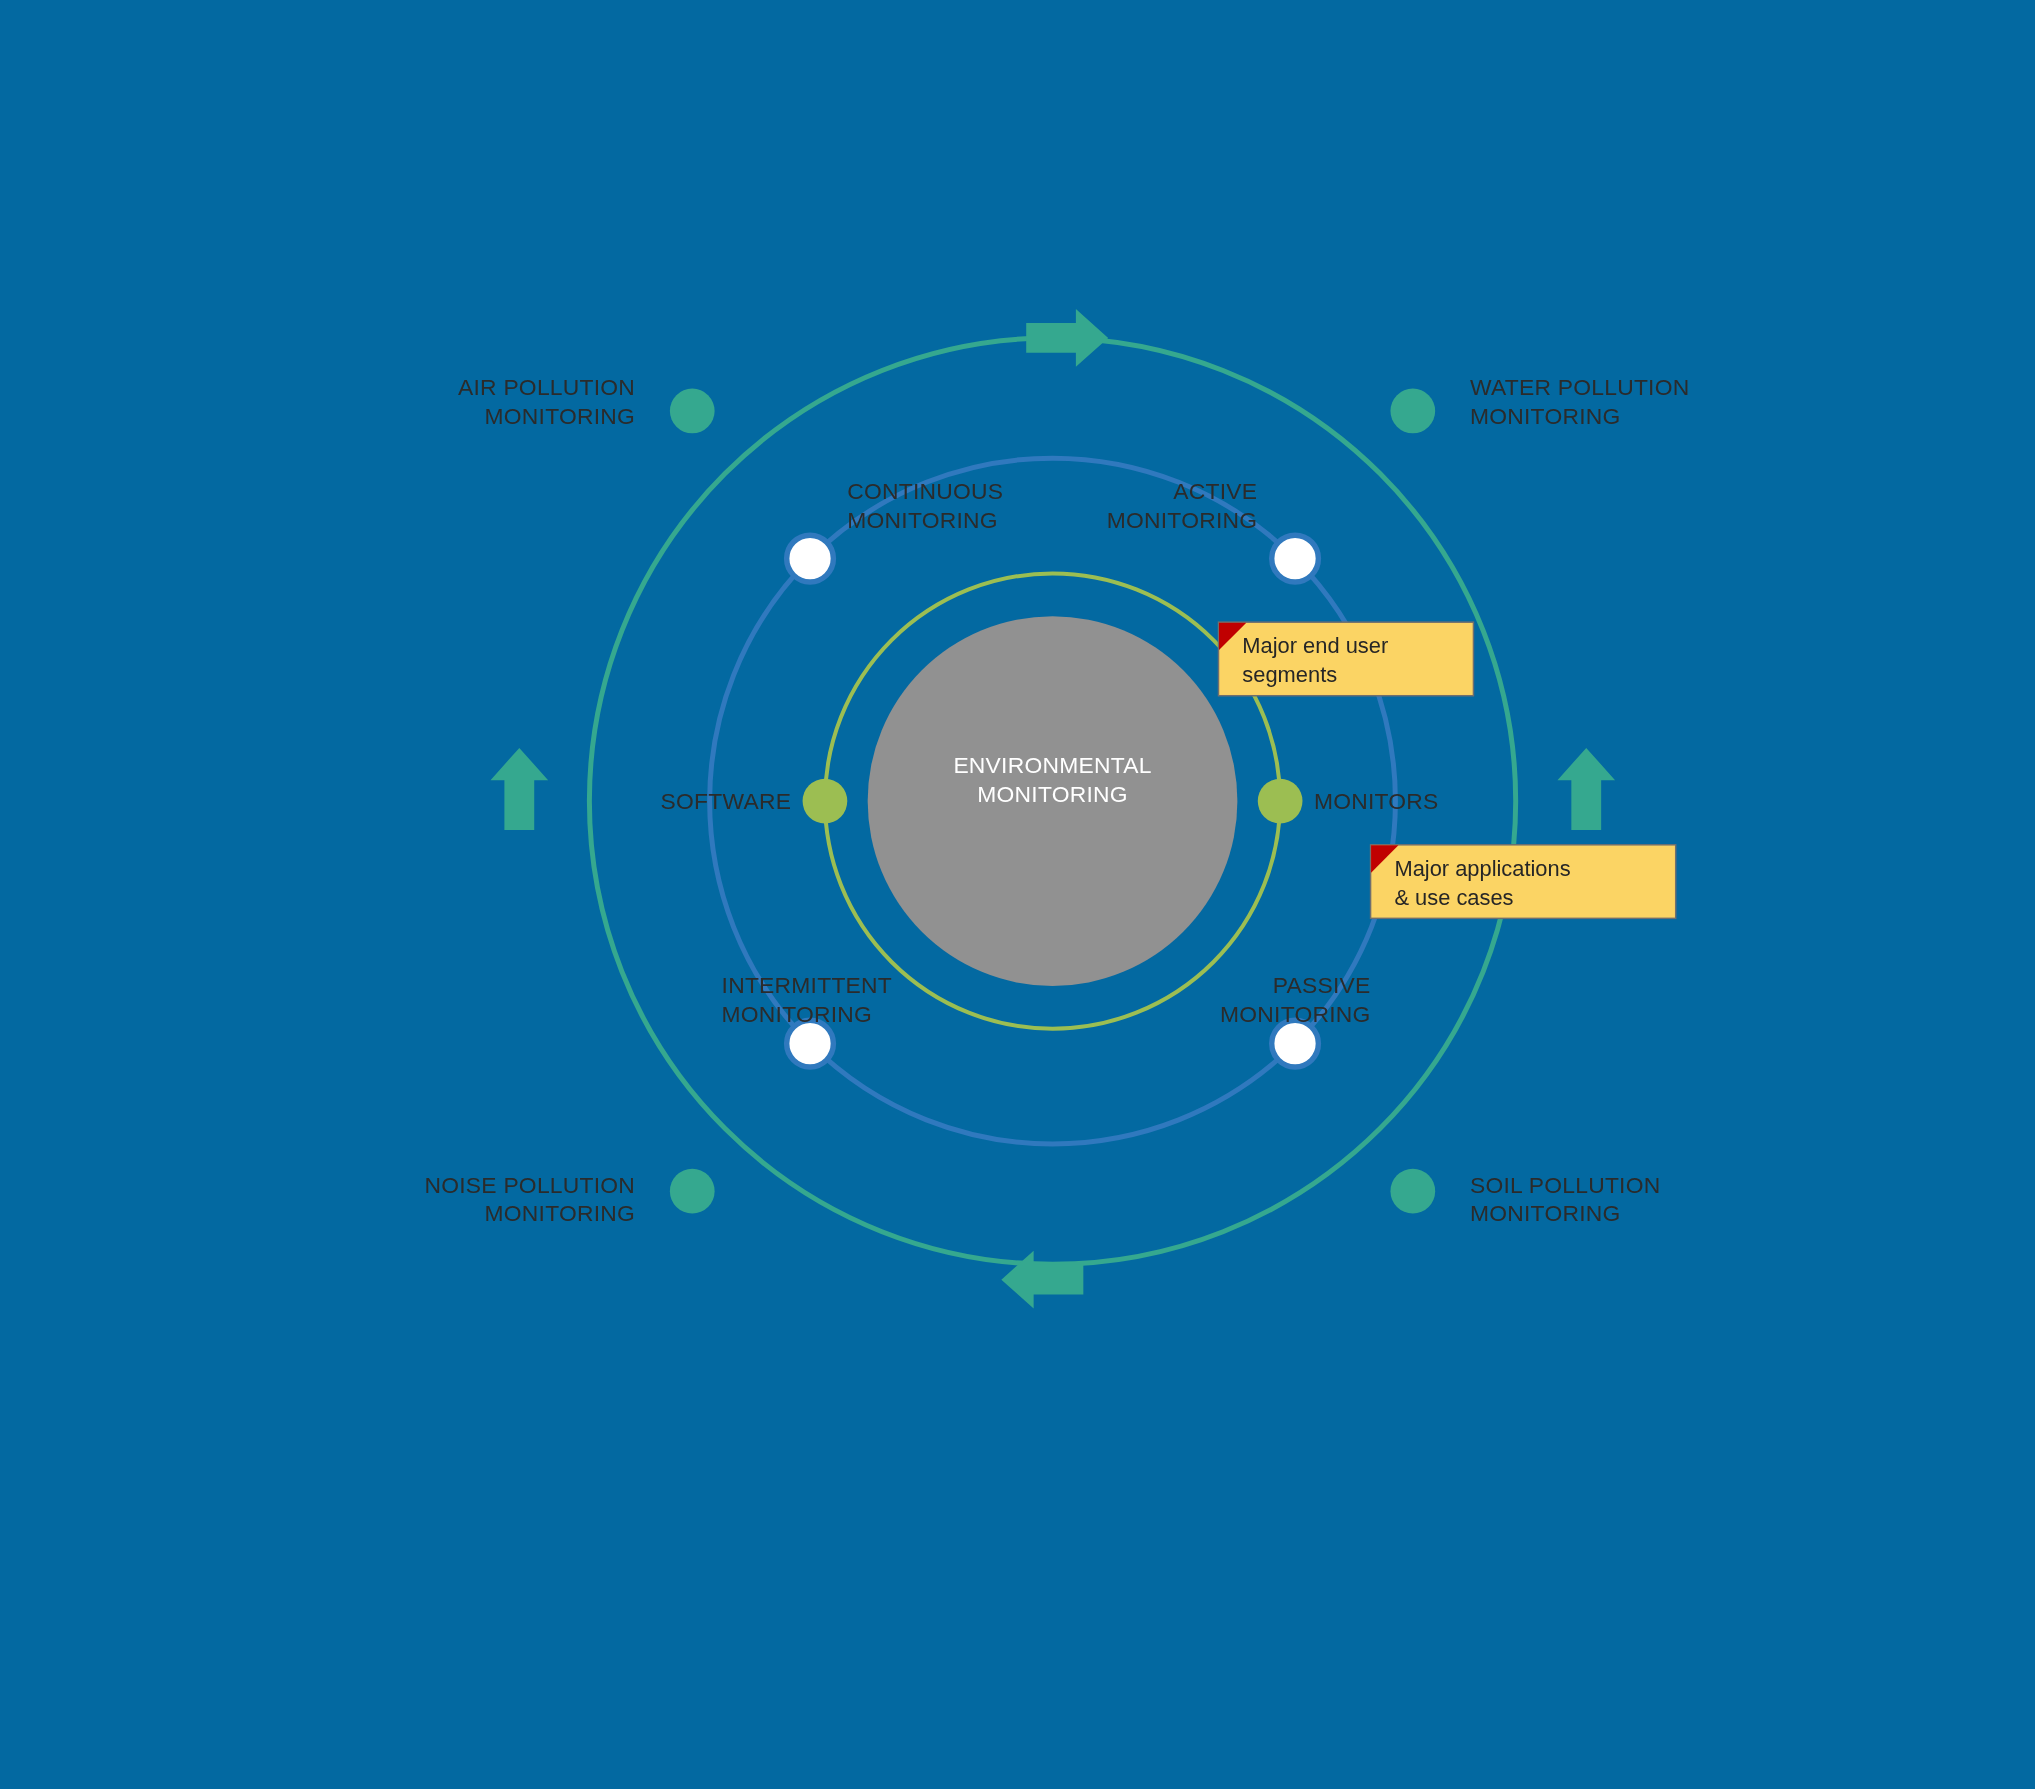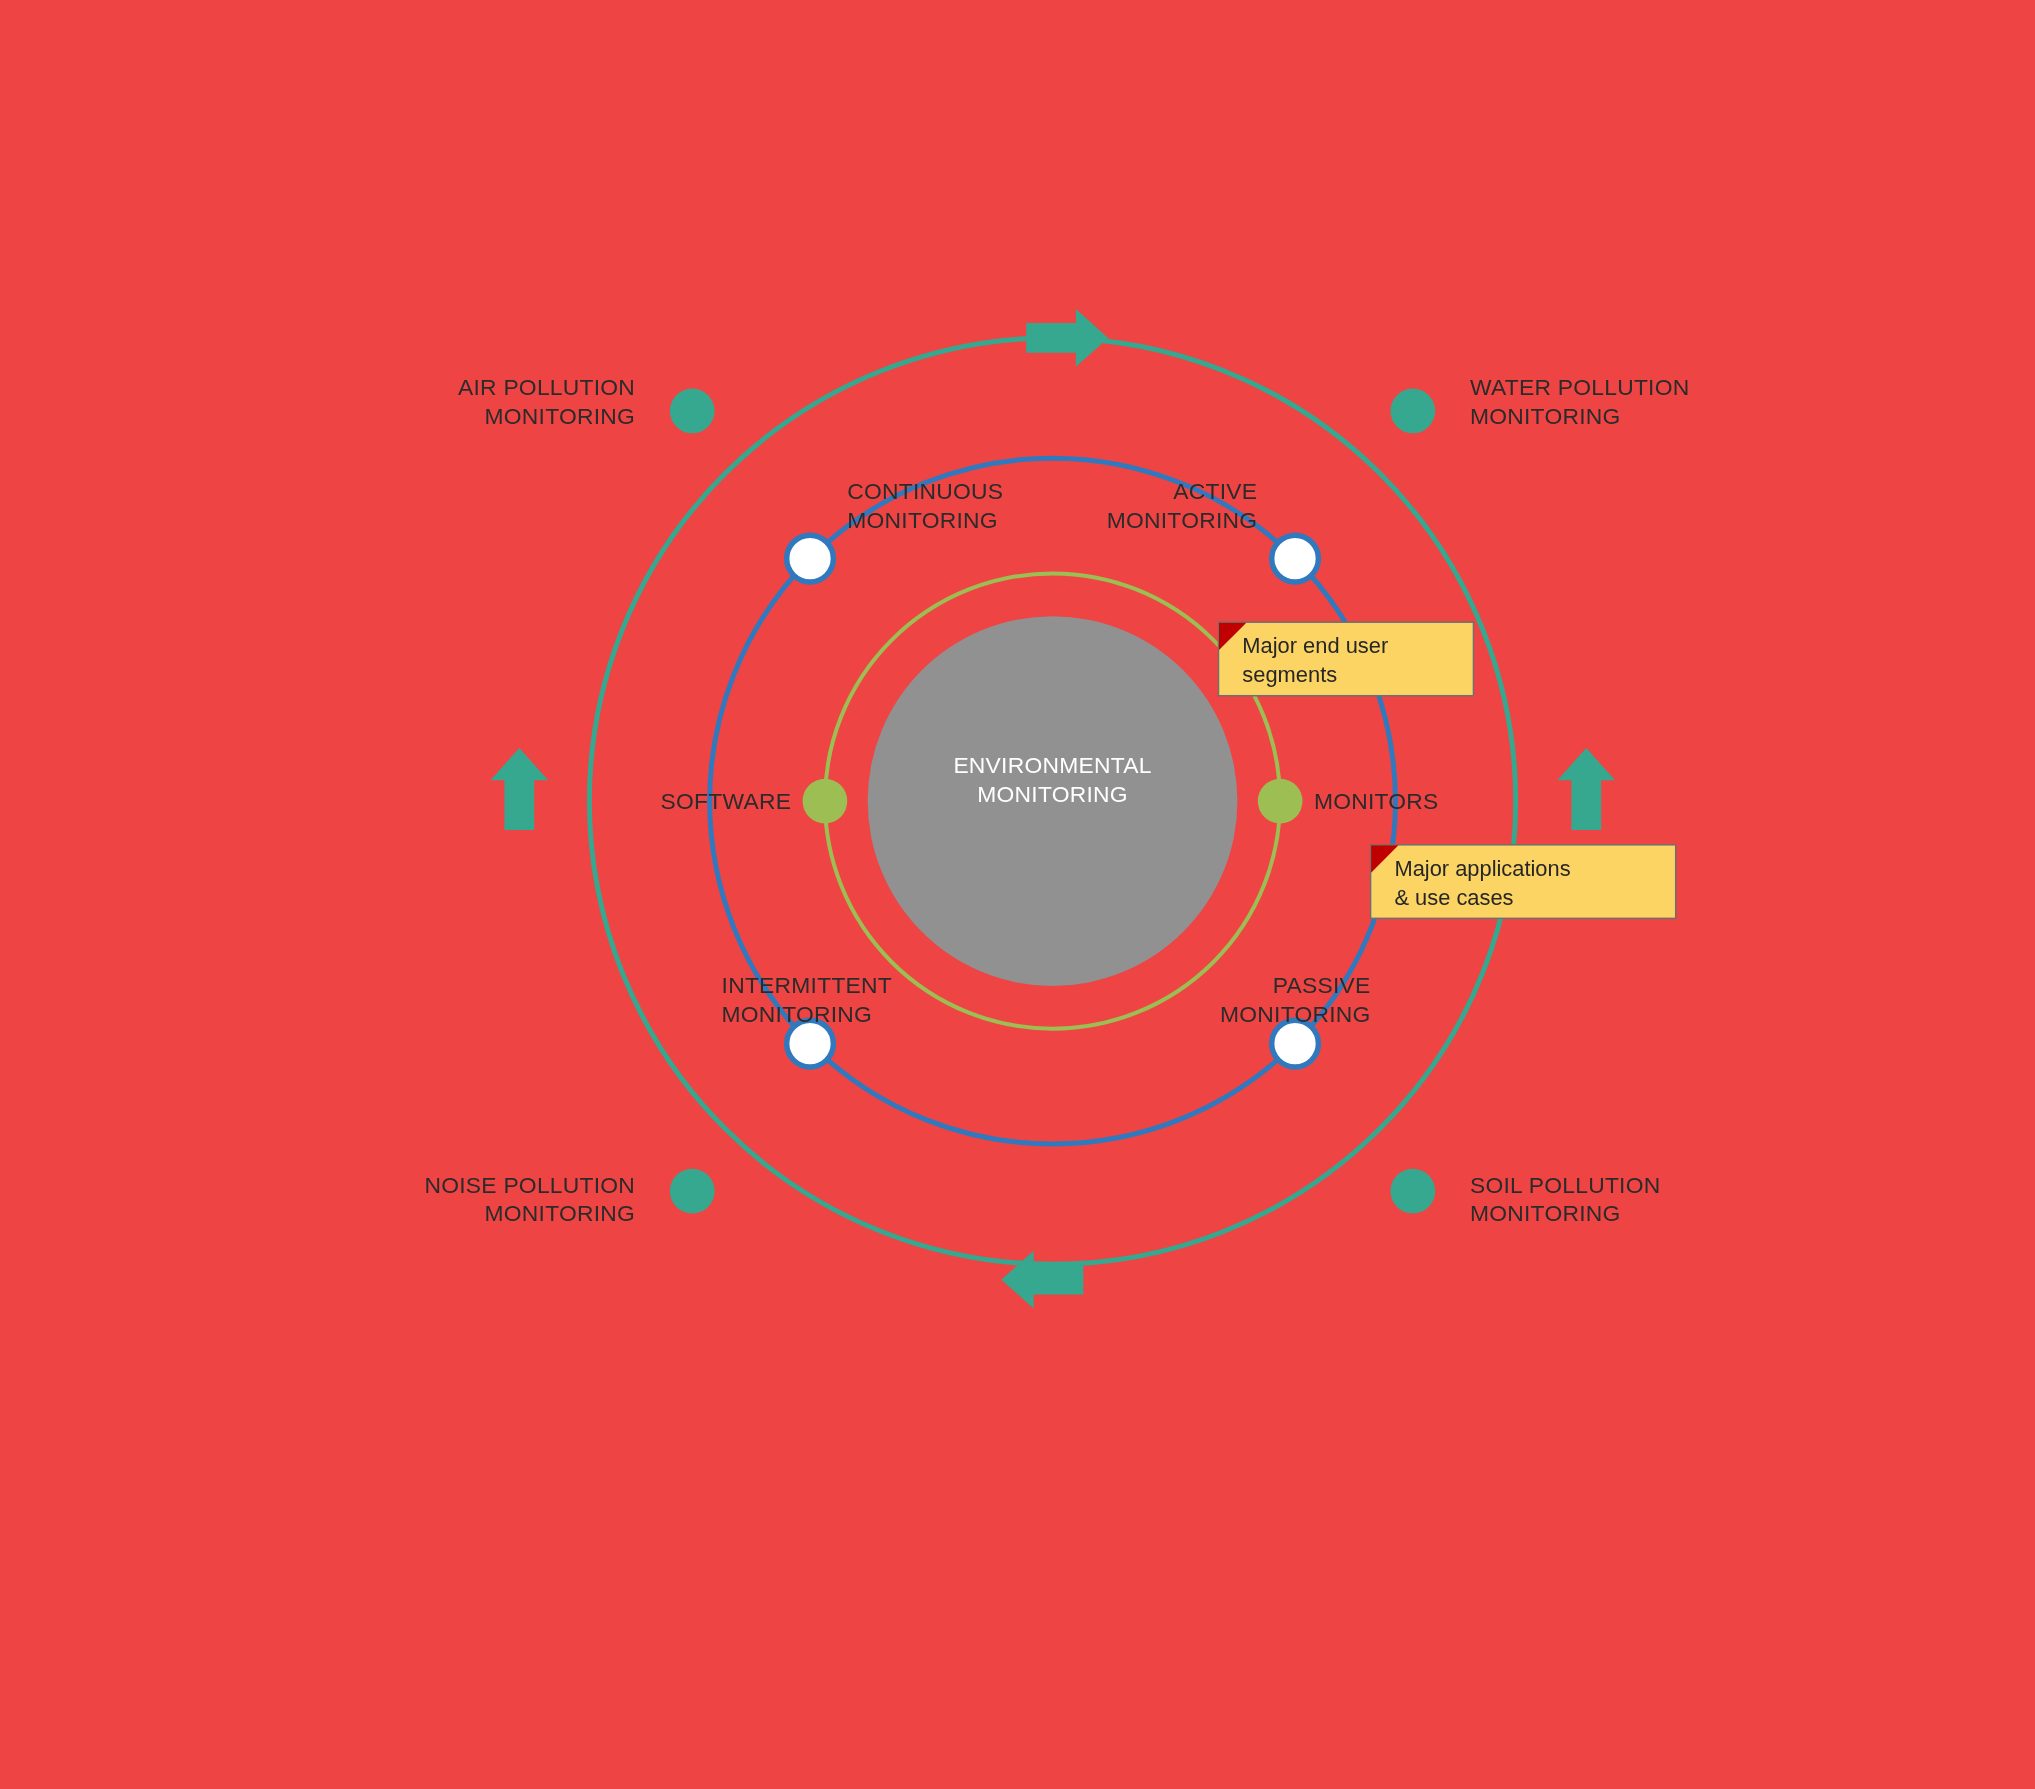--- a/index.html
+++ b/index.html
@@ -1,17 +1,17 @@
 <!DOCTYPE html>
 <html style="font-size:8px"><head>
 <meta charset="utf-8">
 <style>
   html,body{margin:0;padding:0;background:#ffffff;}
   body{width:2035px;height:1789px;overflow:hidden;font-family:"Liberation Sans",sans-serif;}
-  #stage{position:relative;width:2035px;height:1789px;background:#ef4444;}
+  #stage{position:relative;width:2035px;height:1789px;background:#0369a1;}
   svg#diagram{position:absolute;left:0;top:0;width:2035px;height:1789px;display:block;}
   .ring-label{font-family:"Liberation Sans",sans-serif;font-size:46px;fill:#2b2b2b;letter-spacing:0.5px;}
   .core-label{font-family:"Liberation Sans",sans-serif;font-size:46px;fill:#ffffff;letter-spacing:0.5px;}
   .callout-text{font-family:"Liberation Sans",sans-serif;font-size:44px;fill:#262626;}
   .callout-box{fill:#FBD464;stroke:#6f6f6f;stroke-width:3;}
   .callout-flag{fill:#C00000;}
 </style>
 </head>
 <body>
 

